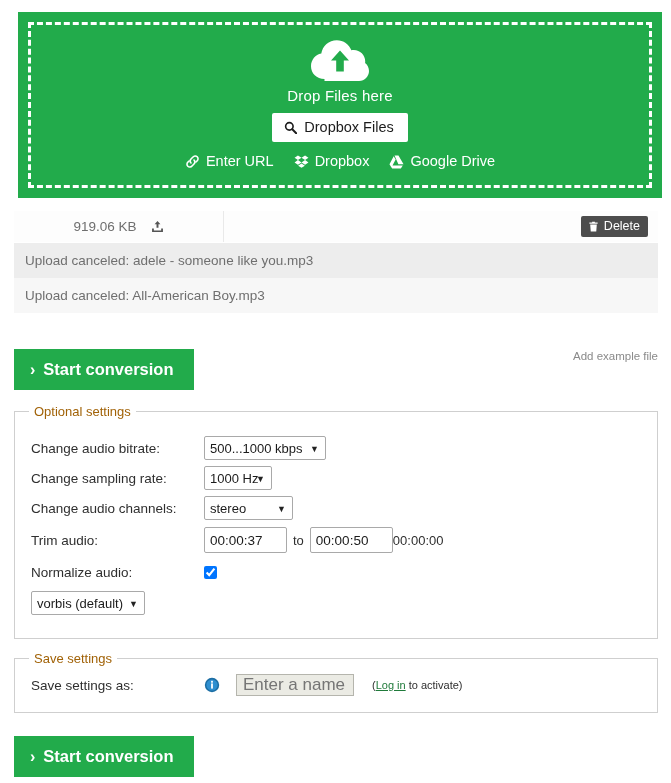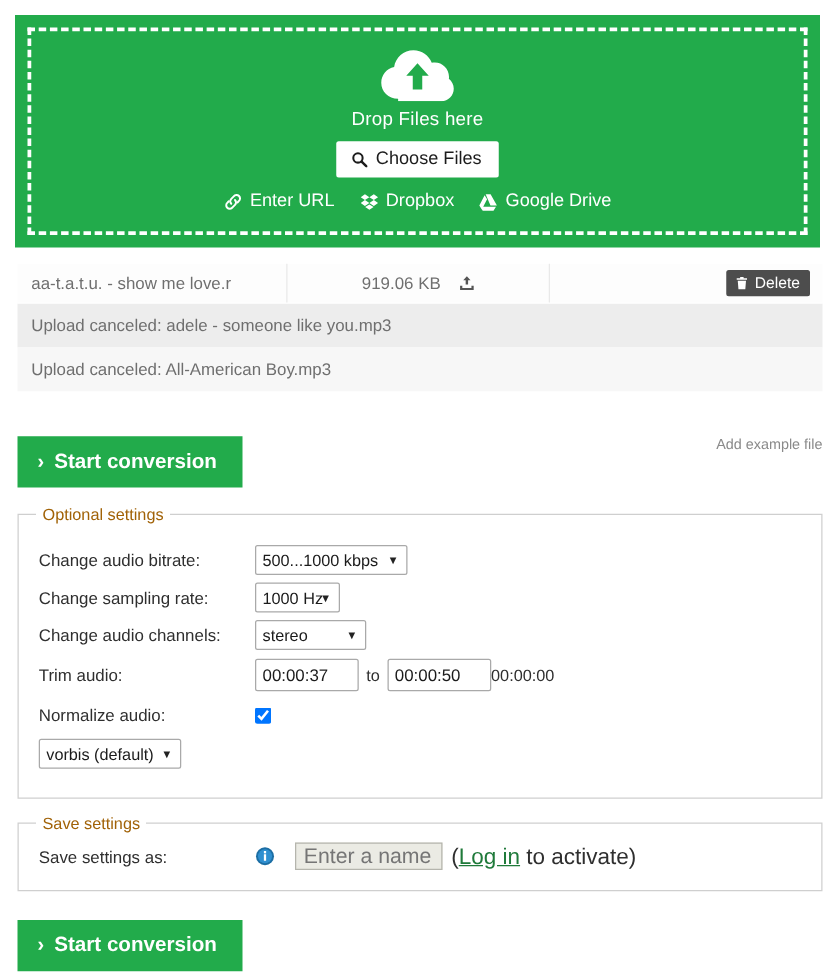--- a/index.html
+++ b/index.html
@@ -7,21 +7,21 @@
     margin: 0; padding: 0;
     width: 671px; height: 783px;
     background: #ffffff;
     font-family: "Liberation Sans", sans-serif;
     overflow: hidden;
   }
   .page { position: relative; width: 671px; height: 783px; background:#fff; }
 
   
   .dropzone {
-    position: absolute; left: 12px; top: 12px;
+    position: absolute; left: 18px; top: 12px;
     width: 644px; height: 186px;
     background: #22ab4b;
   }
   .dropzone-inner {
     position: absolute; left: 10px; top: 10px; right: 10px; bottom: 10px;
     border: 3px dashed #ffffff;
     display: flex; flex-direction: column; align-items: center;
   }
   .cloud-icon { margin-top: 14px; width: 60px; height: 42px; }
   .drop-label {
@@ -157,21 +157,21 @@
   .info-icon {
     width: 16px; height: 16px; display:block;
   }
   .name-input {
     font-family: "Liberation Sans", sans-serif;
     font-size: 17px; color: #6f6f6f;
     background: #ebebe4; border: 1px solid #b5b5ad;
     height: 22px; width: 118px; padding: 1px 6px;
     margin-left: 16px;
   }
-  .activate-text { font-size: 18px; color: #2f2f2f; margin-left: 7px; }
+  .activate-text { font-size: 11px; color: #2f2f2f; margin-left: 18px; }
   .activate-text a { color: #1f7a3a; }
 </style>
 </head>
 <body>
 
 <div class="page">
 
   <div class="dropzone">
     <div class="dropzone-inner">
 
@@ -180,21 +180,21 @@
         <path fill="#22ab4b" d="M30 11.5l9 10h-5.2v11h-7.6v-11H21z"></path>
       </svg>
 
       <div class="drop-label">Drop Files here</div>
 
       <button class="choose-files">
         <svg class="mag" viewBox="0 0 16 16">
           <circle cx="6.6" cy="6.6" r="4.6" fill="none" stroke="#1c1c1c" stroke-width="2"></circle>
           <line x1="10.2" y1="10.2" x2="15" y2="15" stroke="#1c1c1c" stroke-width="2.4" stroke-linecap="round"></line>
         </svg>
-        <span>Choose Files</span>
+        <span>Dropbox Files</span>
       </button>
 
       <div class="src-row">
         <span class="src-item">
           <svg width="15" height="15" viewBox="0 0 16 16">
             <path d="M6.4 9.6a3 3 0 0 1 0-4.2l2.1-2.1a3 3 0 1 1 4.2 4.2l-1 1" fill="none" stroke="#fff" stroke-width="1.7" stroke-linecap="round"></path>
             <path d="M9.6 6.4a3 3 0 0 1 0 4.2l-2.1 2.1a3 3 0 1 1-4.2-4.2l1-1" fill="none" stroke="#fff" stroke-width="1.7" stroke-linecap="round"></path>
           </svg>
           <span>Enter URL</span>
         </span>
@@ -211,21 +211,20 @@
           <span>Google Drive</span>
         </span>
       </div>
 
     </div>
   </div>
 
   <div class="filelist">
 
     <div class="file-row active">
-      <div class="cell-name">aa-t.a.t.u. - show me love.r</div>
       <div class="cell-size">
         <span>919.06 KB</span>
         <svg width="13" height="13" viewBox="0 0 16 16">
           <path fill="#555" d="M8 1.2l3.6 4H9.2v4.2H6.8V5.2H4.4z"></path>
           <path fill="#555" d="M1.3 10.6h2.2v2.2h9v-2.2h2.2v4.2H1.3z"></path>
         </svg>
       </div>
       <div class="cell-actions">
         <button class="delete-btn">
           <svg width="11" height="11" viewBox="0 0 16 16">

